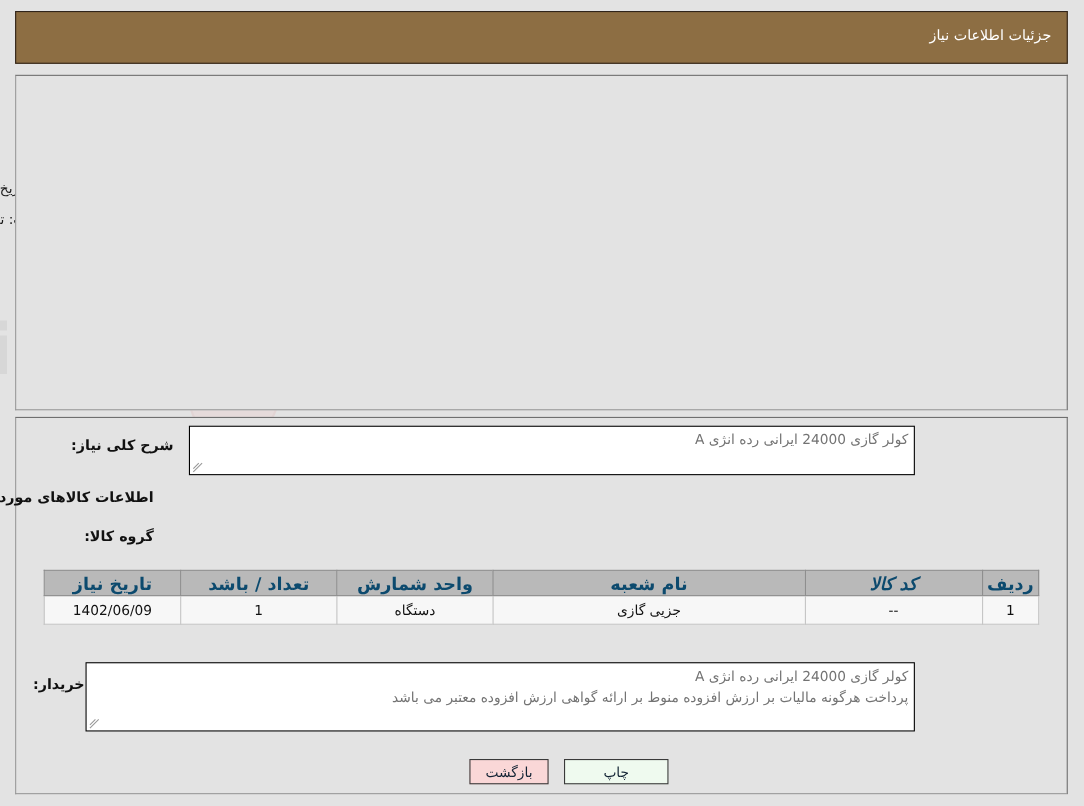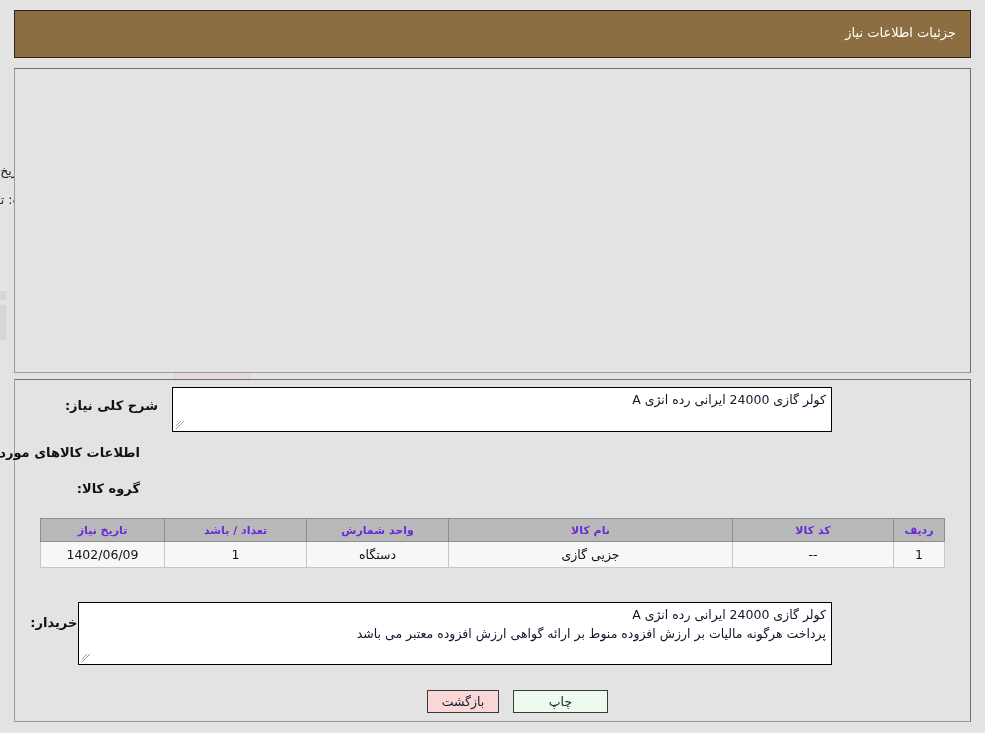--- a/index.html
+++ b/index.html
@@ -139,21 +139,21 @@
     color: #111;
     z-index: 3;
     white-space: nowrap;
   }
   .ta {
     position: absolute;
     background: #ffffff;
     border: 1px solid #000000;
     box-sizing: border-box;
     font-size: 12.5px;
-    color: #0f172a;
+    color: #737373;
     line-height: 19px;
     padding: 2px 5px 0 5px;
     overflow: hidden;
     z-index: 3;
     resize: none;
     font-family: "DejaVu Sans", "Liberation Sans", sans-serif;
   }
   .ta .grip {
     position: absolute;
     left: 2px; bottom: 1px;
@@ -166,25 +166,25 @@
     position: absolute;
     left: 40px; top: 518px;
     width: 905px;
     border-collapse: collapse;
     z-index: 3;
     font-size: 12px;
   }
   .tbl th {
     background: #b9b9b9;
     border: 1px solid #8e8e8e;
-    color: #6d28d9;
+    color: #0c4a6e;
     font-weight: bold;
     height: 22px;
     padding: 0 4px;
-    font-size: 11px;
+    font-size: 16px;
   }
   .tbl td {
     background: #f7f7f7;
     border: 1px solid #c6c6c6;
     color: #111;
     height: 25px;
     text-align: center;
     padding: 0 4px;
     font-size: 12.5px;
     margin-top: 12px;
@@ -288,22 +288,22 @@
   </div>
 
   <div class="sec-title" style="right:845px; top:445px;">اطلاعات کالاهای مورد نیاز</div>
   <div class="sec-title" style="right:845px; top:481px;">گروه کالا:</div>
   <div class="box rt" style="left:172px; top:475px; width:660px;">محصولات الکترونیکی</div>
 
   <table class="tbl">
     <thead>
       <tr>
         <th style="width:42px;">ردیف</th>
-        <th style="width:152px;">کد کالا</th>
-        <th>نام کالا</th>
+        <th style="width:152px;font-style:italic;">کد کالا</th>
+        <th>نام شعبه</th>
         <th style="width:133px;">واحد شمارش</th>
         <th style="width:133px;">تعداد / باشد</th>
         <th style="width:115px;">تاریخ نیاز</th>
       </tr>
     </thead>
     <tbody>
       <tr>
         <td>1</td>
         <td>--</td>
         <td>جزیی گازی</td>

